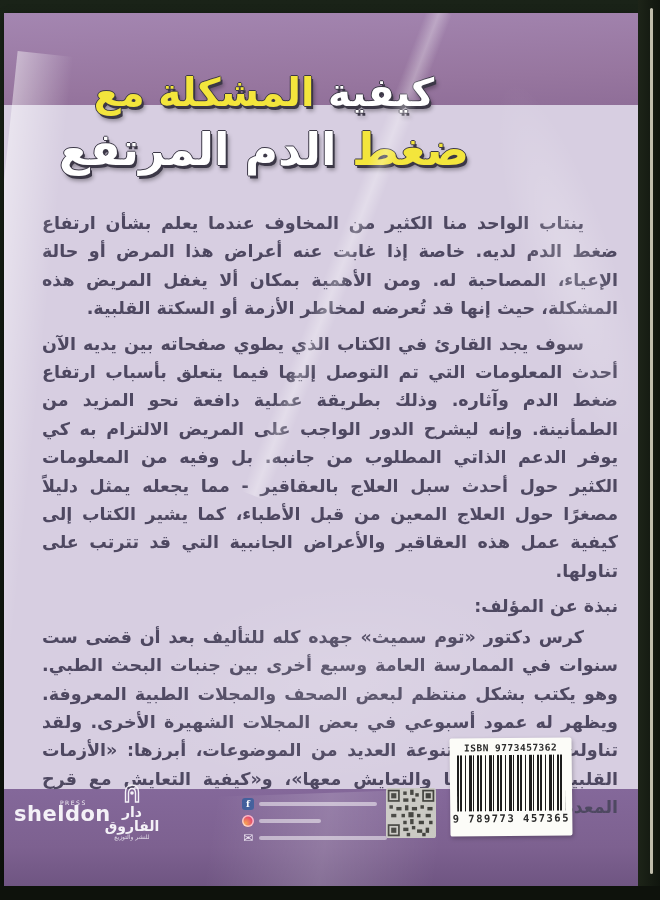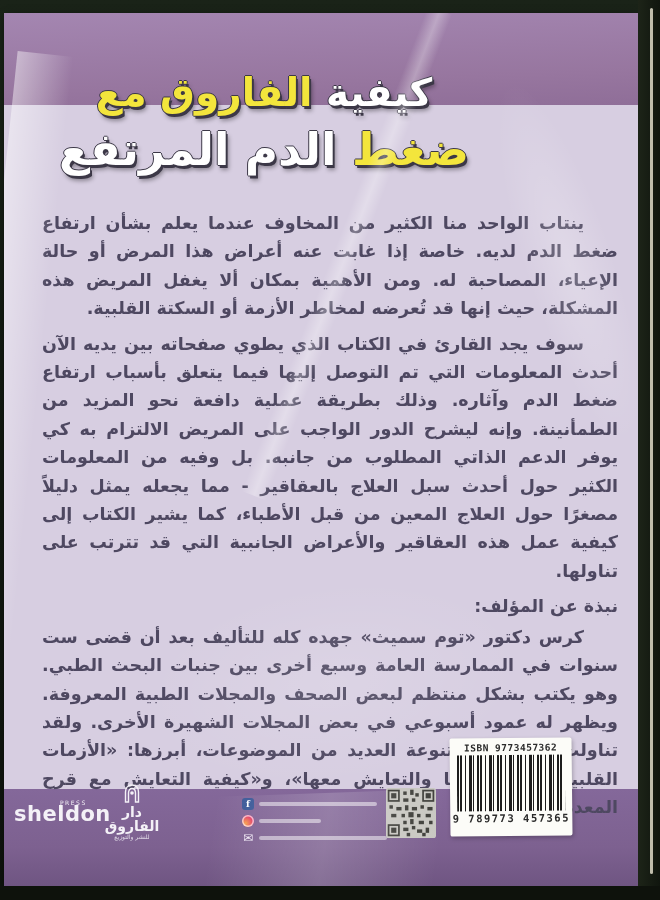--- a/index.html
+++ b/index.html
@@ -101,21 +101,21 @@
 
 <div class="stage">
 
   <div class="book">
     <div class="band-top"></div>
     <div class="band-bottom"></div>
 
     <div class="title" dir="rtl">
       <div class="l1">
         <span class="t-white">كيفية</span>
-        <span class="t-yellow">الفاروق مع</span>
+        <span class="t-yellow">المشكلة مع</span>
       </div>
       <div class="l2">
         <span class="t-yellow">ضغط</span>
         <span class="t-white">الدم المرتفع</span>
       </div>
     </div>
 
     <div class="blurb">
       <p>ينتاب الواحد منا الكثير من المخاوف عندما يعلم بشأن ارتفاع ضغط الدم لديه. خاصة إذا غابت عنه أعراض هذا المرض أو حالة الإعياء، المصاحبة له. ومن الأهمية بمكان ألا يغفل المريض هذه المشكلة، حيث إنها قد تُعرضه لمخاطر الأزمة أو السكتة القلبية.</p>
       <p>سوف يجد القارئ في الكتاب الذي يطوي صفحاته بين يديه الآن أحدث المعلومات التي تم التوصل إليها فيما يتعلق بأسباب ارتفاع ضغط الدم وآثاره. وذلك بطريقة عملية دافعة نحو المزيد من الطمأنينة. وإنه ليشرح الدور الواجب على المريض الالتزام به كي يوفر الدعم الذاتي المطلوب من جانبه. بل وفيه من المعلومات الكثير حول أحدث سبل العلاج بالعقاقير - مما يجعله يمثل دليلاً مصغرًا حول العلاج المعين من قبل الأطباء، كما يشير الكتاب إلى كيفية عمل هذه العقاقير والأعراض الجانبية التي قد تترتب على تناولها.</p>

